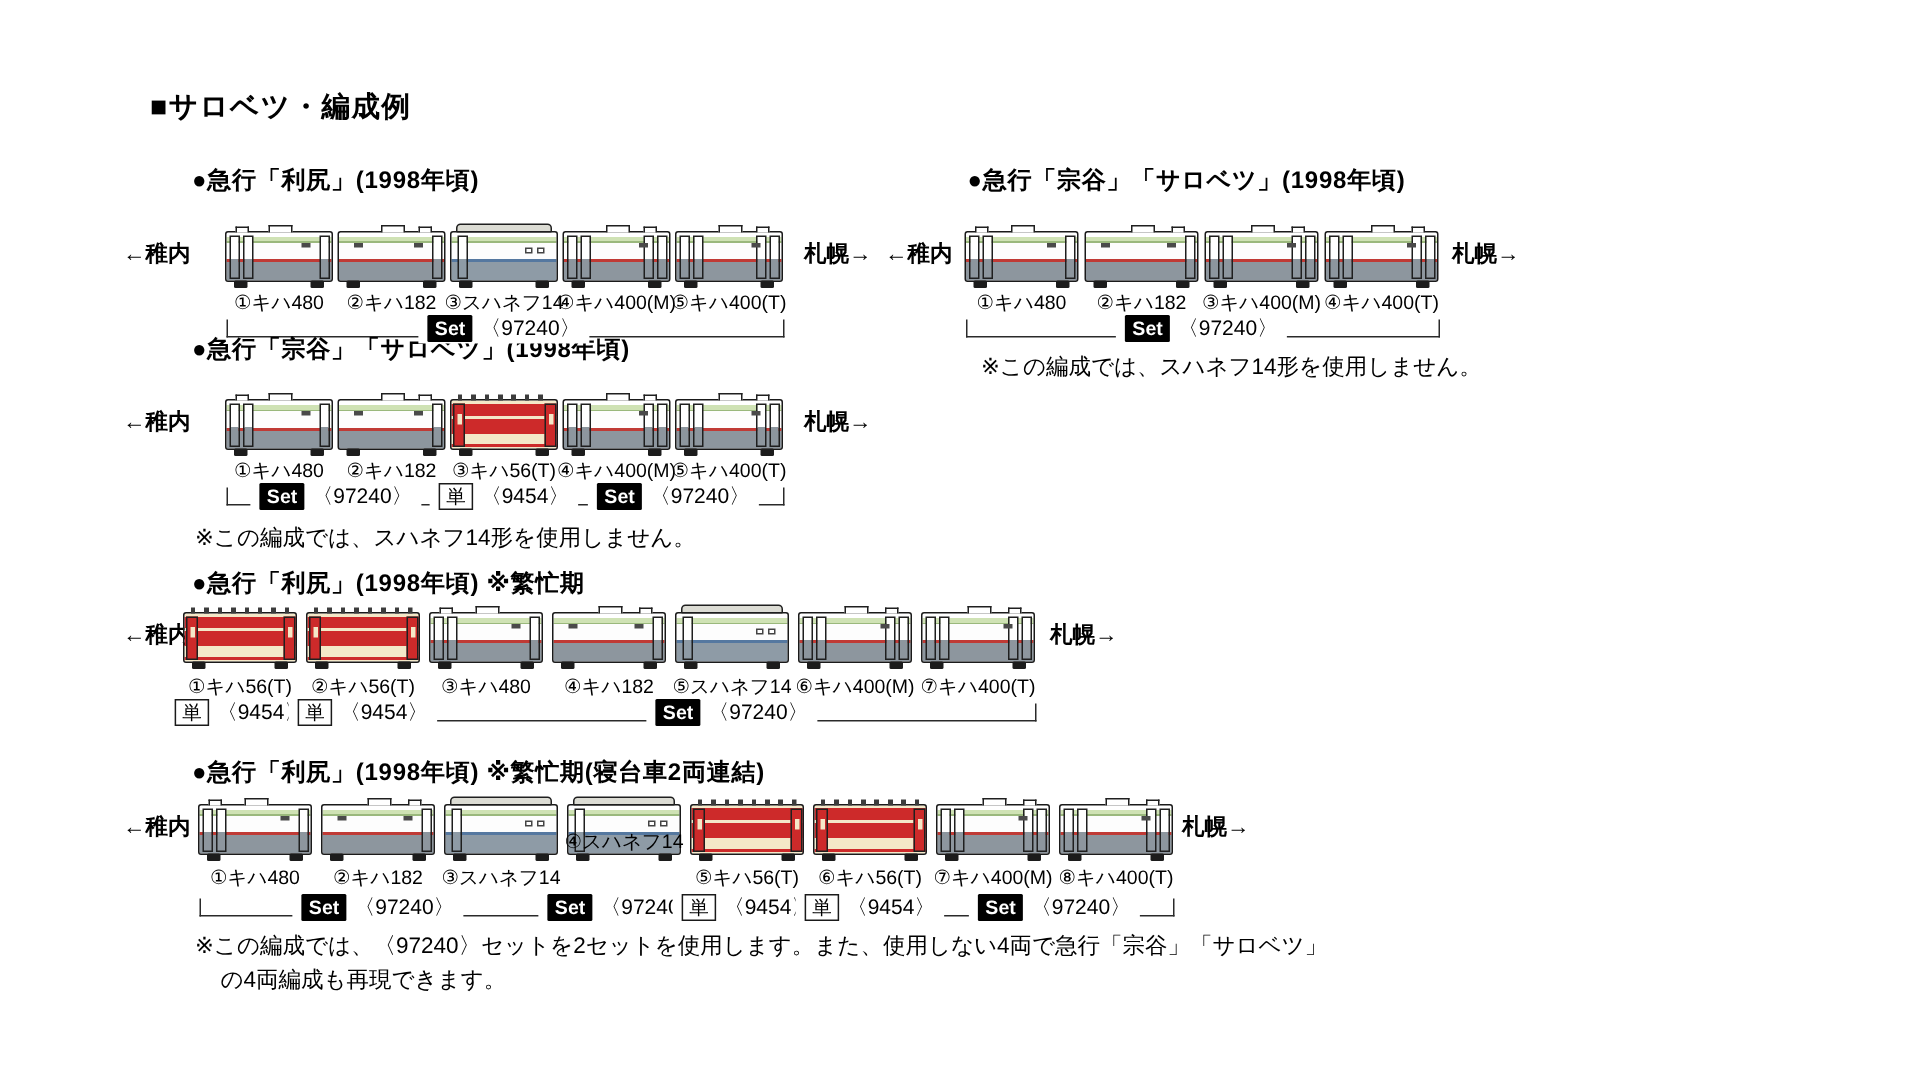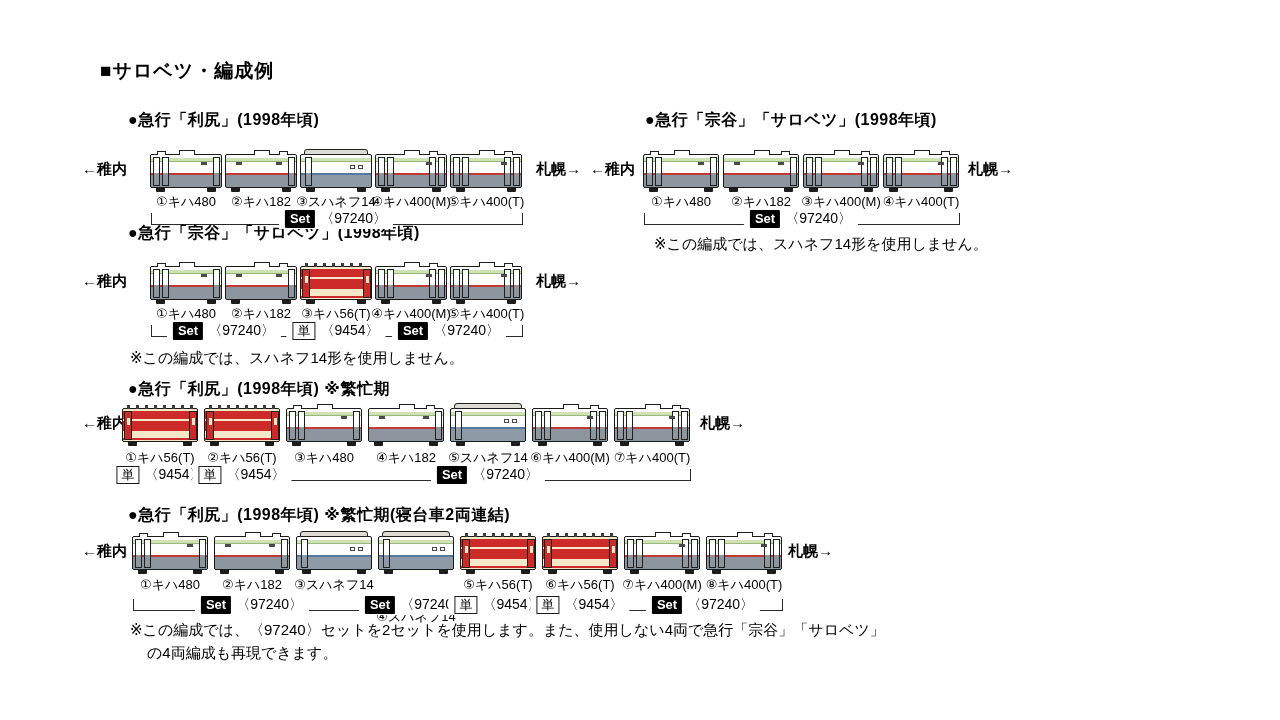--- a/index.html
+++ b/index.html
@@ -372,21 +372,21 @@
         </div>
         <div class="caption" style="left: 269px; top: 576px;">③スハネフ14</div>
         <div class="car suhanefu" style="left: 378px; top: 536px; width: 76px;">
           <div class="slab"></div>
           <div class="door" style="left: 4px;"></div>
           <div class="win" style="right: 8px;"></div>
           <div class="win" style="right: 16px;"></div>
           <div class="wheel" style="left: 5px;"></div>
           <div class="wheel" style="right: 5px;"></div>
         </div>
-        <div class="caption" style="left: 351px; top: 608px;">④スハネフ14</div>
+        <div class="caption" style="left: 351px; top: 552px;">④スハネフ14</div>
         <div class="car kiha56" style="left: 460px; top: 536px; width: 76px;">
           <div class="bumps"></div>
           <div class="door" style="left: 1px;"></div>
           <div class="door" style="left: 66px;"></div>
           <div class="wheel" style="left: 5px;"></div>
           <div class="wheel" style="right: 5px;"></div>
         </div>
         <div class="caption" style="left: 433px; top: 576px;">⑤キハ56(T)</div>
         <div class="car kiha56" style="left: 542px; top: 536px; width: 76px;">
           <div class="bumps"></div>

